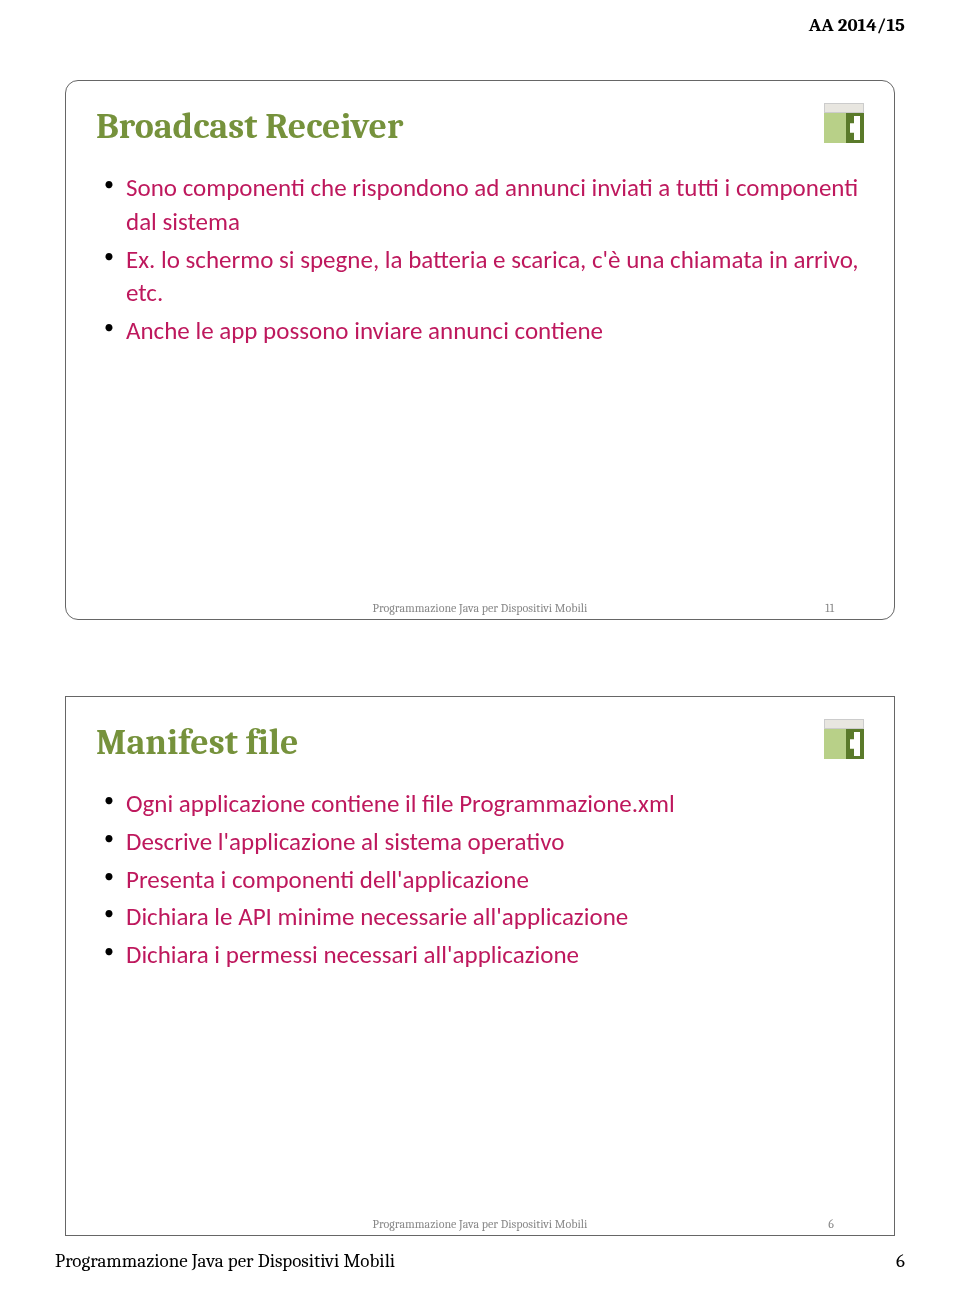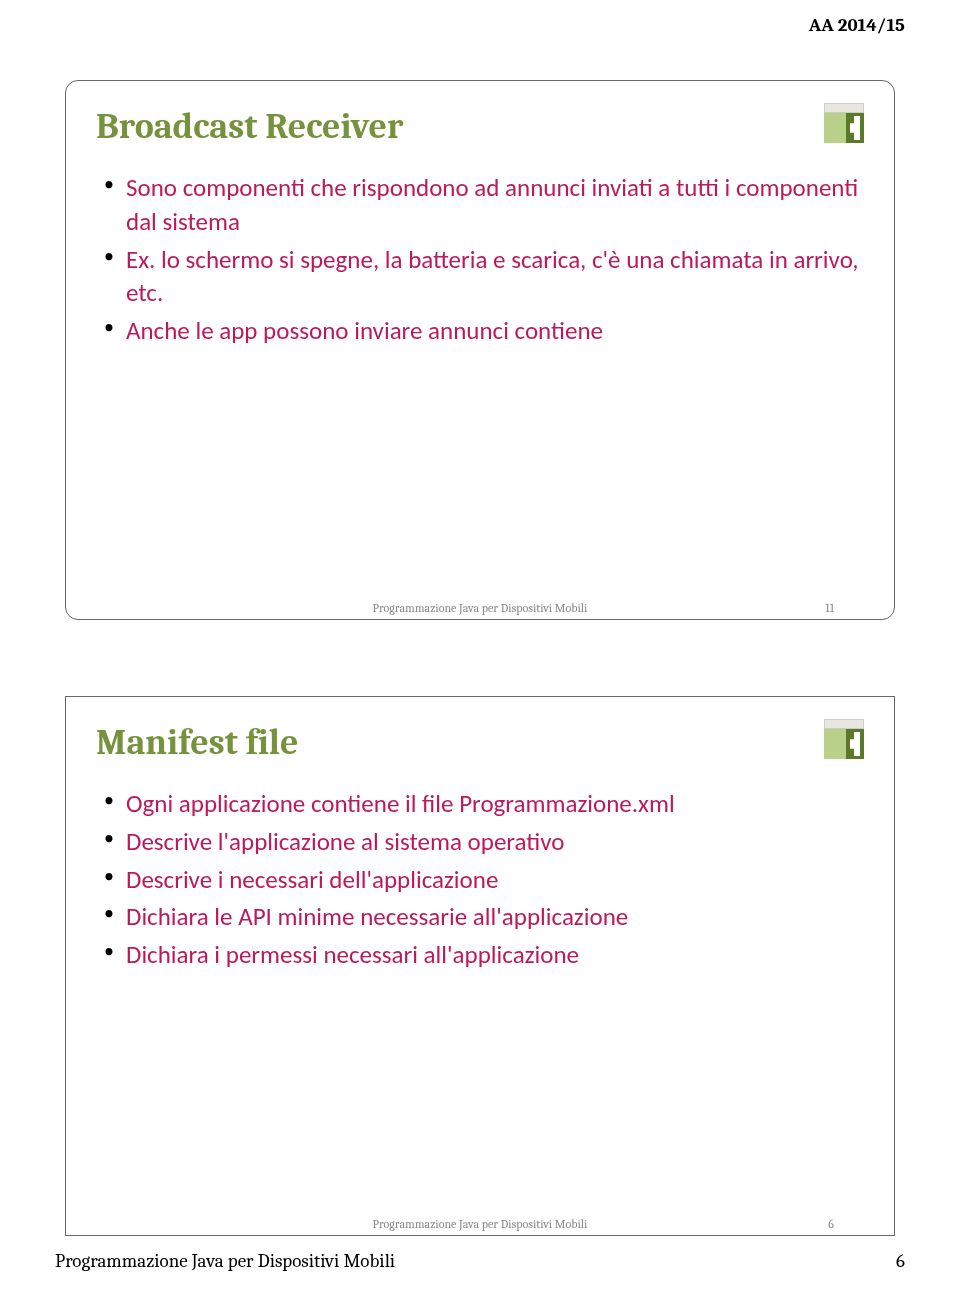--- a/index.html
+++ b/index.html
@@ -145,21 +145,21 @@
 
 <div class="slide slide-2">
   <div class="logo">
     <div class="logo-top"></div>
     <div class="logo-bottom"></div>
   </div>
   <div class="slide-title">Manifest file</div>
   <ul class="bullets">
     <li>Ogni applicazione contiene il file Programmazione.xml</li>
     <li>Descrive l'applicazione al sistema operativo</li>
-    <li>Descrive i necessari dell'applicazione</li>
+    <li>Presenta i componenti dell'applicazione</li>
     <li>Dichiara le API minime necessarie all'applicazione</li>
     <li>Dichiara i permessi necessari all'applicazione</li>
   </ul>
   <div class="slide-footer">
     <span class="footer-label">Programmazione Java per Dispositivi Mobili</span>
     <span class="footer-num">6</span>
   </div>
 </div>
 
 <div class="page-footer">

